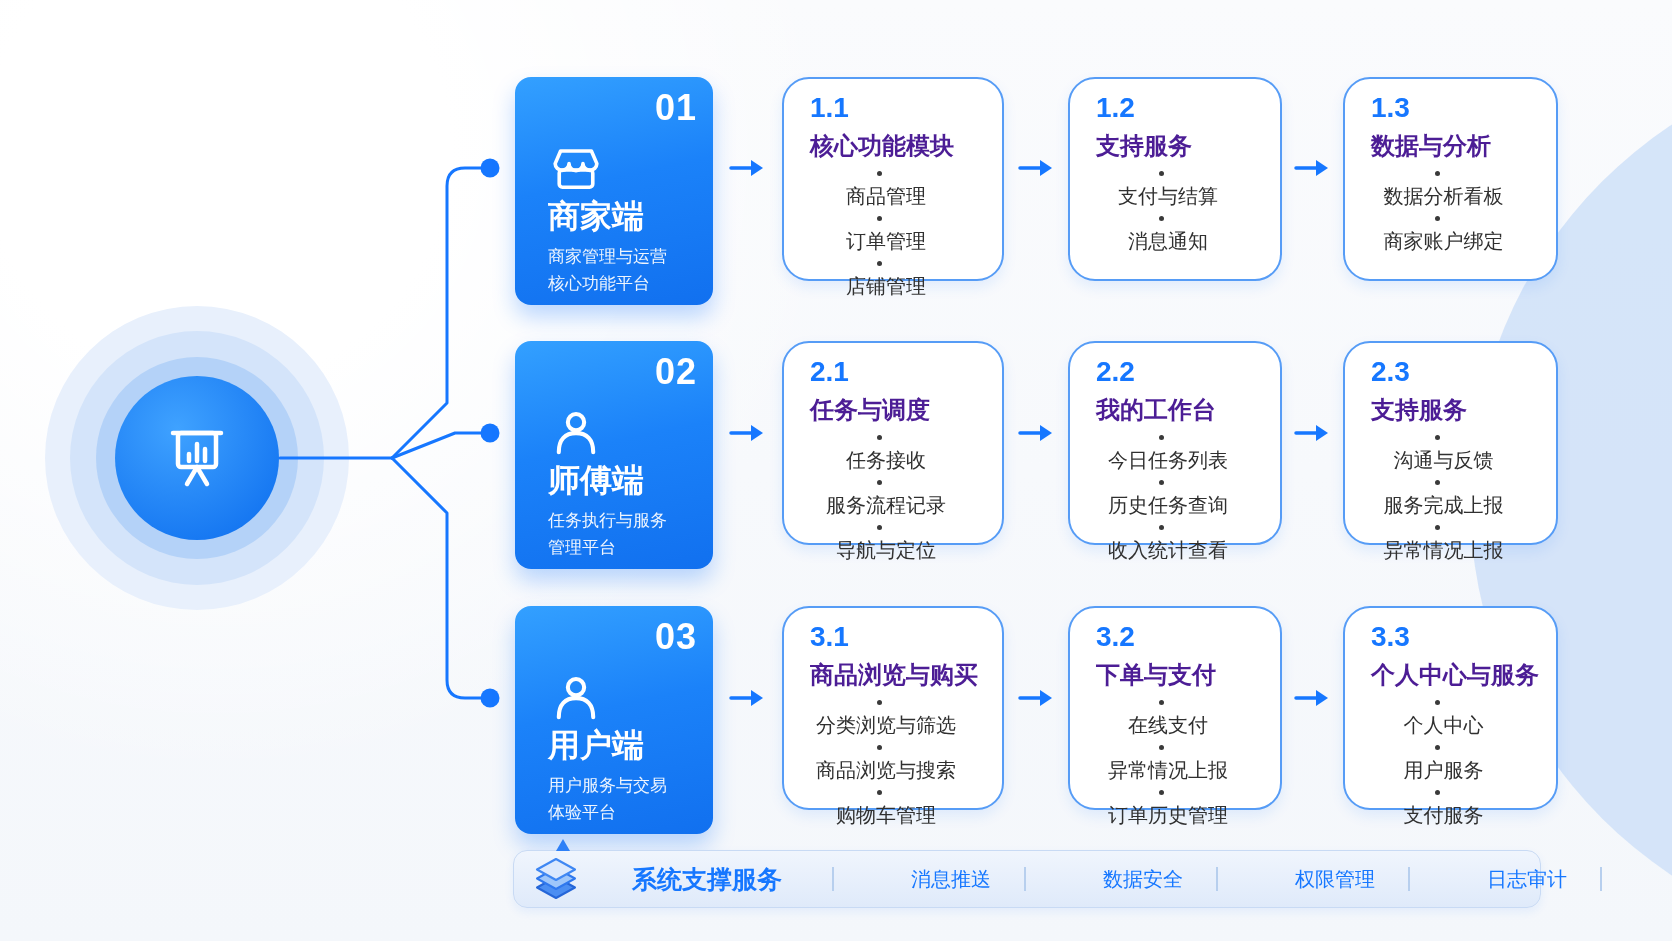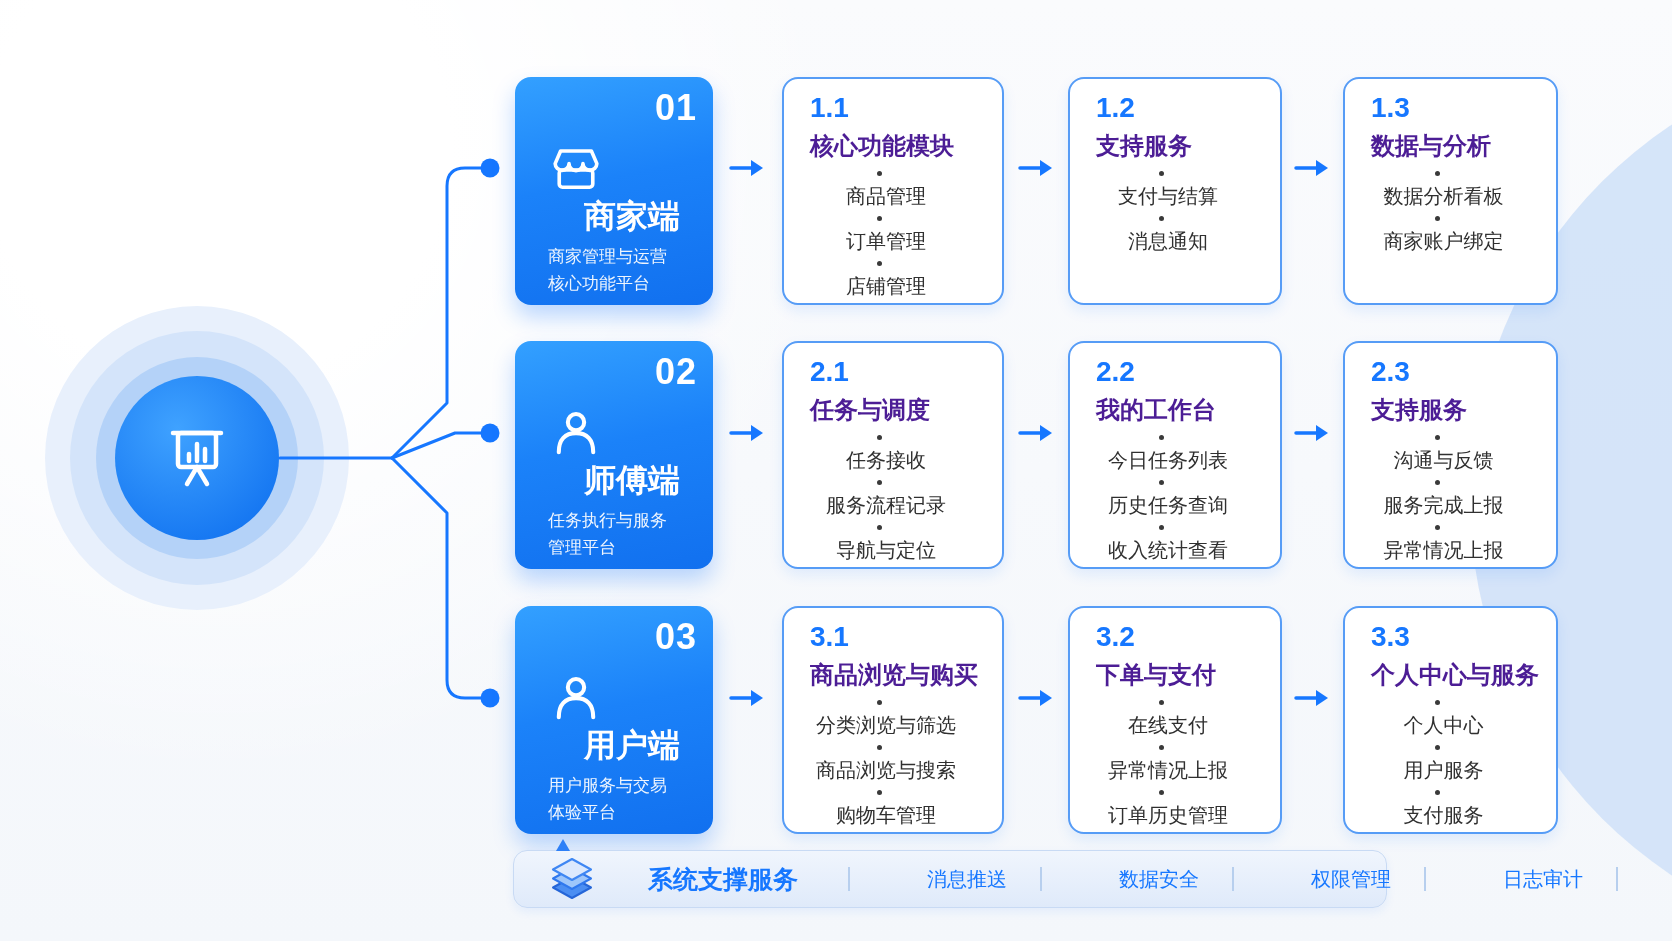--- a/index.html
+++ b/index.html
@@ -18,46 +18,46 @@
   
   .bluecard{
     position:absolute;left:515px;width:198px;height:228px;z-index:2;
     border-radius:16px;
     background:linear-gradient(168deg,#33a0ff 0%,#1b82f9 45%,#1170ef 100%);
     box-shadow:0 12px 22px rgba(22,119,255,.28);
     color:#fff;
   }
   .bnum{position:absolute;top:10px;right:16px;font-size:36px;font-weight:bold;letter-spacing:1px;}
   .bicon{position:absolute;left:32px;top:64px;}
-  .btitle{position:absolute;left:33px;top:118px;font-size:32px;font-weight:bold;margin-left:36px;}
+  .btitle{position:absolute;left:33px;top:118px;font-size:32px;font-weight:bold;}
   .bsub{position:absolute;left:33px;top:166px;font-size:17px;line-height:27px;color:rgba(255,255,255,.93);}
 
   
   .wcard{
-    position:absolute;z-index:2;height:228px;border-radius:16px;
+    position:absolute;z-index:2;height:204px;border-radius:27px;
     background:#fff;border:2px solid #569cf6;
     box-shadow:0 6px 14px rgba(22,119,255,.10);
     padding:13px 40px 0 26px;
   }
   .wnum{font-size:28px;font-weight:bold;color:#1677ff;line-height:32px;}
   .wtitle{font-size:24px;font-weight:bold;color:#4c1d95;margin-top:7px;line-height:30px;white-space:nowrap;}
   .wlist{list-style:none;margin:10px 0 0 0;padding:0;}
   .wlist li{display:flex;align-items:center;font-size:20px;color:#303030;line-height:40px;white-space:nowrap;flex-direction:column;}
   .dot{width:5px;height:5px;border-radius:50%;background:#3a3a3a;margin-right:13px;flex:0 0 auto;}
 
   
   .arrow{position:absolute;z-index:2;}
 
   
   .footer{
-    position:absolute;left:513px;top:850px;width:874px;height:58px;z-index:2;
+    position:absolute;left:513px;top:850px;width:1028px;height:58px;z-index:2;
     border-radius:14px;border:1.5px solid #c8daf4;
     background:linear-gradient(180deg,#f0f5fd 0%,#dfeafa 100%);
     box-shadow:0 4px 10px rgba(22,119,255,.08);
-    display:flex;align-items:center;padding-left:34px;
+    display:flex;align-items:center;padding-left:18px;
   }
   .fpointer{
     position:absolute;left:556px;top:839px;z-index:3;width:0;height:0;
     border-left:7px solid transparent;border-right:7px solid transparent;
     border-bottom:12px solid #2e80f7;
   }
   .ftitle{font-size:25px;font-weight:bold;color:#1677ff;margin-left:52px;margin-right:17px;white-space:nowrap;}
   .fdiv{width:2px;height:24px;background:#b7cfee;margin:0 33px;flex:0 0 auto;}
   .fitem{font-size:20px;font-weight:500;color:#1677ff;white-space:nowrap;margin-left:44px;}
 </style>

